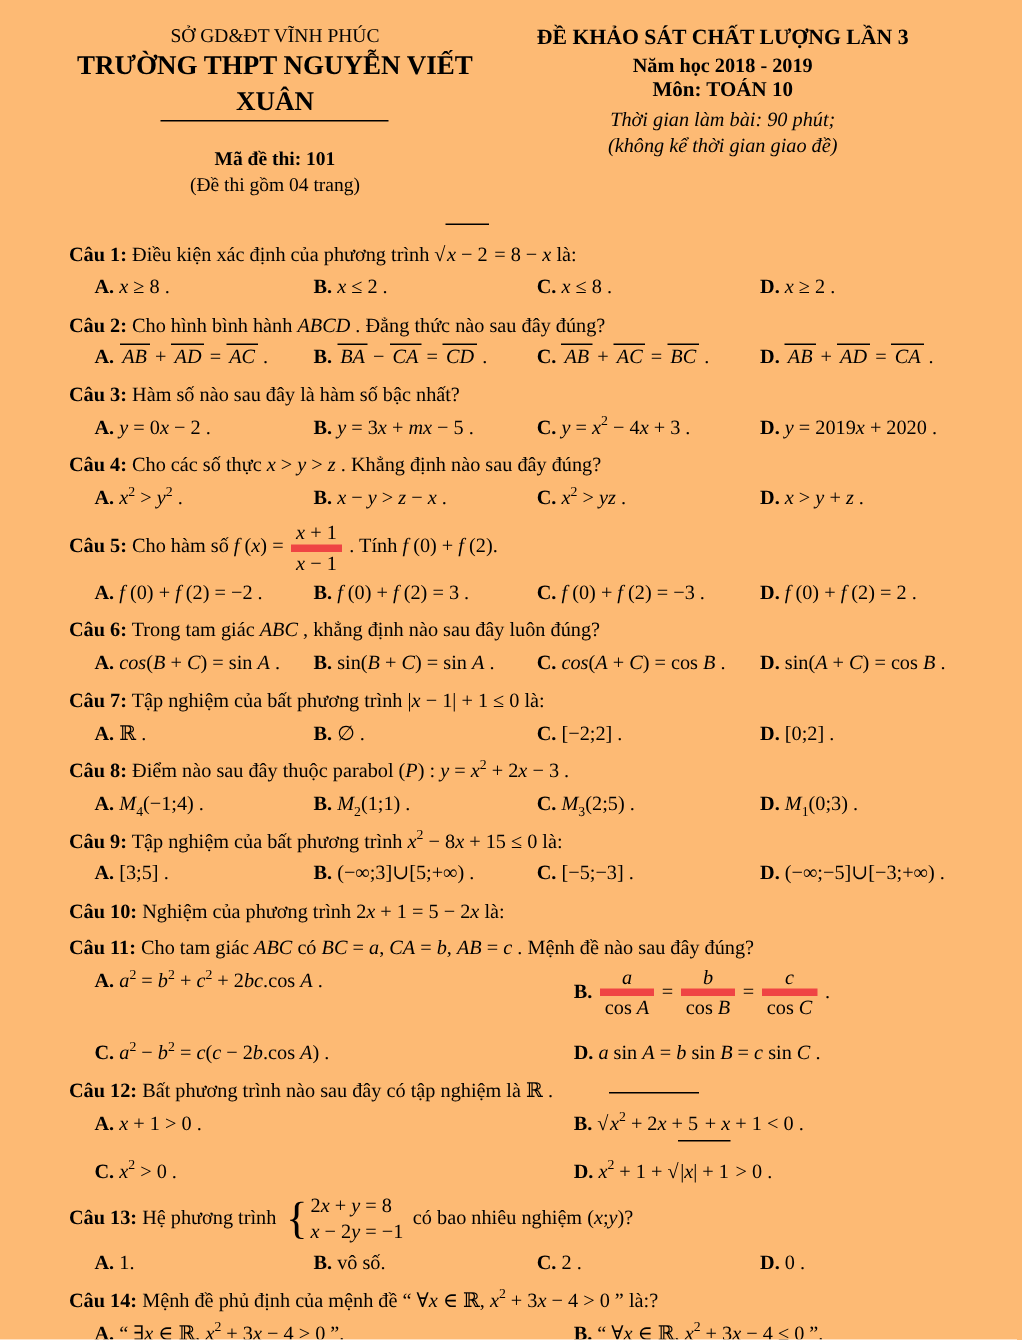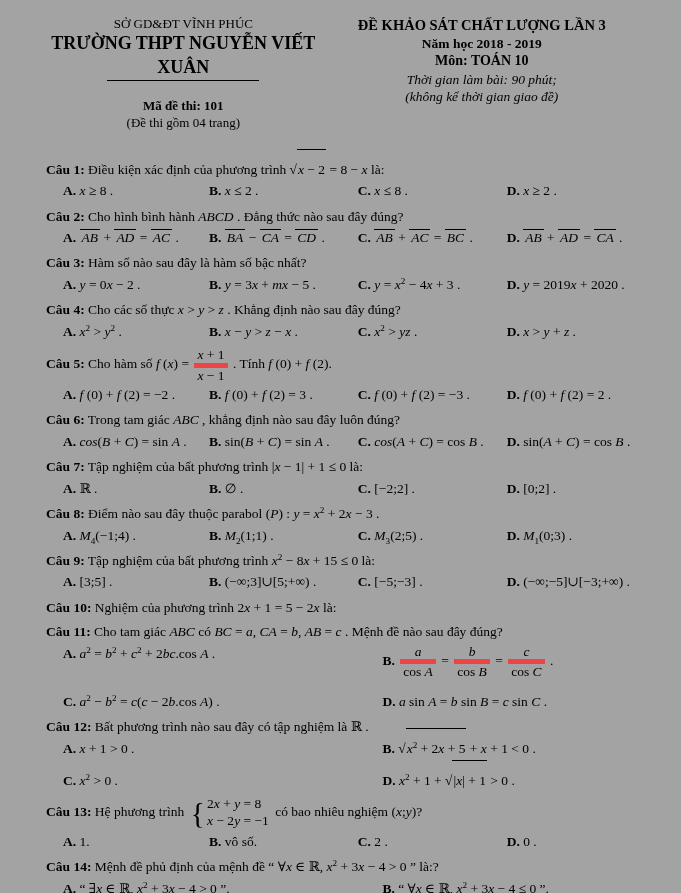--- a/index.html
+++ b/index.html
@@ -1,21 +1,21 @@
 <!DOCTYPE html>
 <html><head>
 <meta charset="utf-8">
 <style>
   html,body{margin:0;padding:0;background:#fff;}
   .page{
     width:681px;height:893px;box-sizing:border-box;
     padding:16px 38px 14px 46px;
     display:flex;flex-direction:column;
     font-family:"Liberation Serif","DejaVu Serif",serif;
-    color:#000;background:#a3a3a3;overflow:hidden;
+    color:#000;background:#fdba74;overflow:hidden;
   }
   
   .header{display:flex;align-items:flex-start;}
   .h-left{width:46%;text-align:center;}
   .h-right{width:54%;text-align:center;}
   .dept{font-size:13px;line-height:1.25;}
   .school{font-size:18px;font-weight:bold;line-height:1.3;}
   .school-underline{width:152px;border-bottom:1px solid #000;margin:1px auto 0;height:0;}
   .code{font-size:13px;font-weight:bold;margin-top:17px;line-height:1.3;}
   .pages{font-size:13px;line-height:1.3;}

